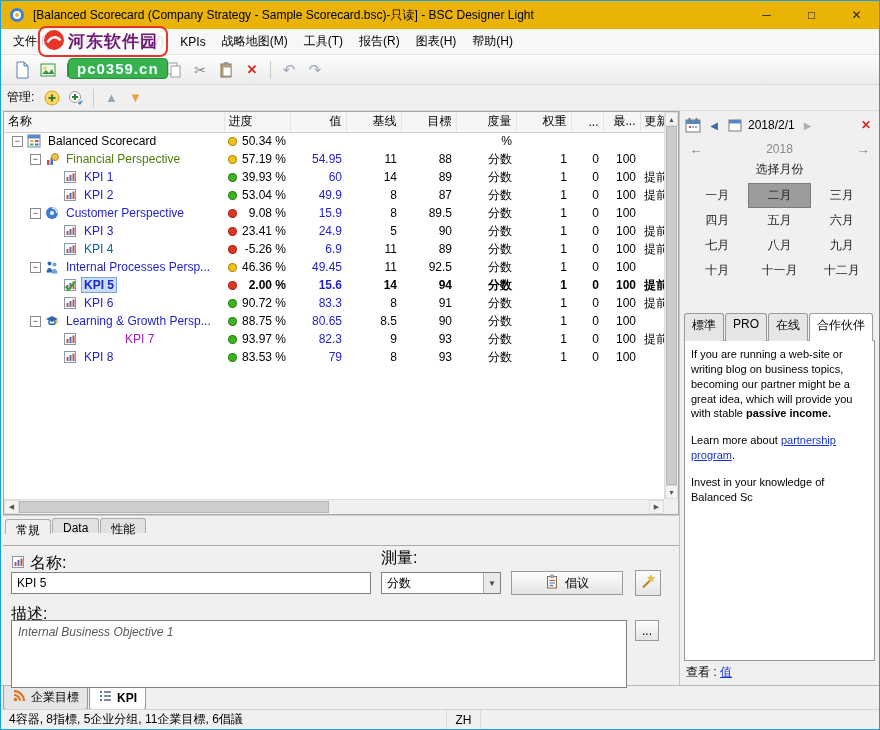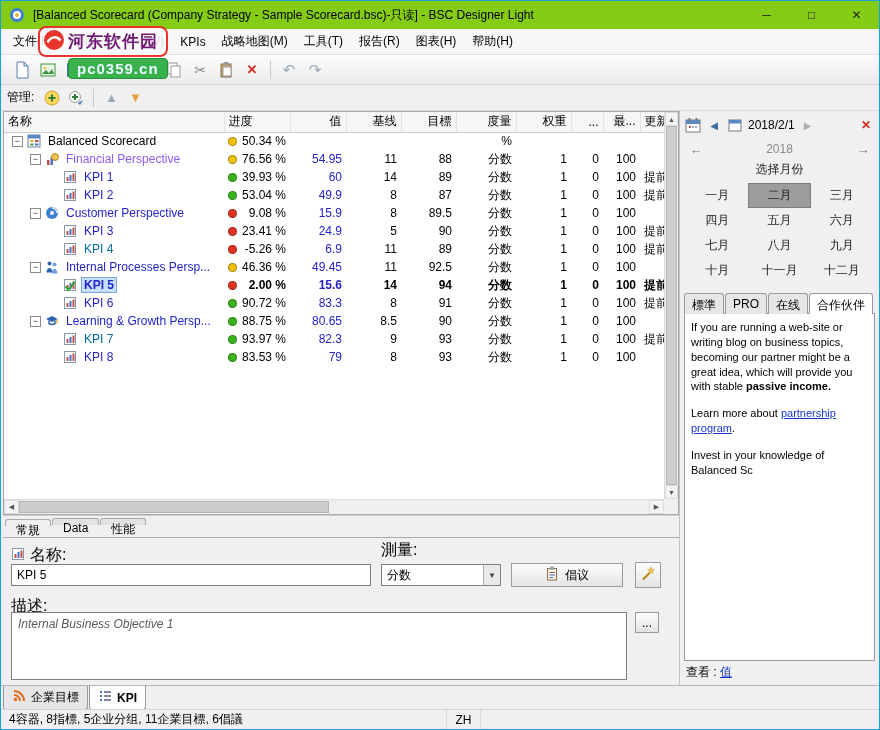--- a/index.html
+++ b/index.html
@@ -1,20 +1,20 @@
 <!DOCTYPE html>
 <html><head>
 <meta charset="utf-8">
 <style>
 *{box-sizing:border-box;margin:0;padding:0}
 html,body{width:880px;height:730px;overflow:hidden}
 body{font-family:"Liberation Sans",sans-serif;font-size:12px;color:#000;background:#fff;position:relative}
 .window{width:880px;height:730px;border:1px solid #18a0e0;display:flex;flex-direction:column;background:#f0f0f0}
 
-.titlebar{height:28px;background:#84cc16;display:flex;align-items:center;flex:0 0 auto}
+.titlebar{height:28px;background:#eab308;display:flex;align-items:center;flex:0 0 auto}
 .title-icon{width:18px;height:18px;margin:0 6px 0 8px;display:flex;align-items:center}
 .title-text{flex:1;white-space:nowrap;overflow:hidden;font-size:12px}
 .win-controls{display:flex;height:100%}
 .win-btn{width:45px;height:28px;display:flex;align-items:center;justify-content:center;font-size:12px;color:#222;cursor:default}
 
 .menubar{height:26px;background:#f7f7f7;display:flex;align-items:center;padding-left:4px;border-bottom:1px solid #e2e2e2;flex:0 0 auto}
 .menu-item{padding:4px 8px;white-space:nowrap}
 
 .toolbar{height:30px;background:linear-gradient(#fdfdfd,#ebebeb);display:flex;align-items:center;padding-left:8px;border-bottom:1px solid #d8d8d8;flex:0 0 auto}
 .tb-btn{width:24px;height:24px;display:flex;align-items:center;justify-content:center;margin:0 1px;color:#8a8a8a;font-size:14px}
@@ -64,30 +64,30 @@
 .cicon.red{color:#d42a1e;font-weight:bold;font-size:12px}
 .cal-date{font-size:12px;margin:0 1px}
 .spacer{flex:1}
 .cal-yearnav{display:flex;align-items:center;height:24px;flex:0 0 auto;padding:0 4px}
 .yarrow{color:#777;font-size:13px;width:16px;text-align:center}
 .cal-year{flex:1;text-align:center;color:#8a8a8a}
 .cal-prompt{text-align:center;height:20px;color:#222;flex:0 0 auto}
 .cal-months{display:grid;grid-template-columns:repeat(3,1fr);margin:2px 2px 10px 2px;flex:0 0 auto}
 .cal-month{height:25px;display:flex;align-items:center;justify-content:center;color:#222}
 .cal-month.selected{background:#9c9c9c;border:1px solid #7c7c7c}
-.side-tabs{display:flex;height:21px;flex:0 0 auto;margin-top:0;position:relative;z-index:2}
+.side-tabs{display:flex;height:28px;flex:0 0 auto;margin-top:20px;position:relative;z-index:2}
 .side-tab{padding:3px 7px;border:1px solid #9a9a9a;border-bottom:none;background:#e6e6e6;border-radius:3px 3px 0 0;margin-right:1px;font-size:12px}
 .side-tab.active{background:#fff}
 .partner-panel{flex:1;background:#fff;border:1px solid #9a9a9a;margin-top:-1px;padding:6px 6px;font-size:11px;line-height:1.35;overflow:hidden}
 .partner-panel p{margin-bottom:12px}
 .link{color:#1735cc;text-decoration:underline}
 .view-row{height:22px;display:flex;align-items:center;padding:2px;flex:0 0 auto}
 
 .bottom-panel{height:170px;flex:0 0 auto;display:flex;flex-direction:column;background:#f0f0f0;margin-left:2px;border-top:1px solid #cfcfcf}
-.btabs{height:22px;display:flex;padding:2px 0 12px 2px;border-bottom:1px solid #ababab;flex:0 0 auto}
+.btabs{height:30px;display:flex;padding:2px 0 12px 2px;border-bottom:1px solid #ababab;flex:0 0 auto}
 .btab{padding:2px 10px;border:1px solid #ababab;border-bottom:none;border-radius:3px 3px 0 0;background:#e2e2e2;margin-right:1px}
 .btab.active{background:#f0f0f0;position:relative;top:1px}
 .bcontent{flex:1;position:relative}
 .f-label{font-size:16px}
 .f-name-label{position:absolute;left:8px;top:7px;display:flex;gap:5px;align-items:center}
 .f-measure-label{position:absolute;left:378px;top:2px}
 .f-input{position:absolute;left:8px;top:26px;width:360px;height:22px;border:1px solid #808080;padding:0 5px;font:12px "Liberation Sans",sans-serif;background:#fff}
 .f-select{position:absolute;left:378px;top:26px;width:120px;height:22px;border:1px solid #808080;background:#fff;display:flex;align-items:center;padding-left:5px;justify-content:space-between}
 .sel-arrow{width:17px;height:100%;background:#e9e9e9;border-left:1px solid #adadad;display:flex;align-items:center;justify-content:center;font-size:8px;color:#444}
 .f-btn{position:absolute;left:508px;top:25px;width:112px;height:24px;border:1px solid #9a9a9a;background:linear-gradient(#fdfdfd,#e4e4e4);display:flex;align-items:center;justify-content:center;gap:6px;font:12px "Liberation Sans",sans-serif}
@@ -305,27 +305,27 @@
                   <div class="name-cell">
                     <span class="indent" style="width: 22px;"></span>
                     <span class="expander">−</span>
                     <span class="ticon">
                       <svg width="14" height="14">
                         <rect x="2" y="8" width="2.5" height="5" fill="#c0504d"></rect>
                         <rect x="5.5" y="5.5" width="2.5" height="7.5" fill="#4472c4"></rect>
                         <circle cx="10" cy="5" r="3.5" fill="#f0c24b" stroke="#b08a2a"></circle>
                       </svg>
                     </span>
-                    <span class="tname" style="color: #8b5cf6;">Financial Perspective</span>
+                    <span class="tname" style="color: #4d7c0f;">Financial Perspective</span>
                   </div>
                 </td>
                 <td>
                   <div class="c-prog">
                     <span class="dot" style="background: rgb(242, 192, 17);"></span>
-                    <span class="pv">76.56 %</span>
+                    <span class="pv">57.19 %</span>
                   </div>
                 </td>
                 <td class="val">54.95</td>
                 <td class="num">11</td>
                 <td class="num">88</td>
                 <td class="num">分数</td>
                 <td class="num">1</td>
                 <td class="num">0</td>
                 <td class="num">100</td>
                 <td></td>
@@ -614,21 +614,21 @@
                     <span class="indent" style="width: 40px;"></span>
                     <span class="noexp"></span>
                     <span class="ticon">
                       <svg width="14" height="14">
                         <rect x="1.5" y="1.5" width="11" height="11" fill="#fff" stroke="#8899aa"></rect>
                         <rect x="3.5" y="7" width="2" height="4" fill="#c0504d"></rect>
                         <rect x="6.5" y="5" width="2" height="6" fill="#4472c4"></rect>
                         <rect x="9.5" y="3.5" width="2" height="7.5" fill="#c0504d"></rect>
                       </svg>
                     </span>
-                    <span class="tname" style="color: #0369a1;">KPI 7</span>
+                    <span class="tname" style="color: #a21caf; margin-left: 41px;">KPI 7</span>
                   </div>
                 </td>
                 <td>
                   <div class="c-prog">
                     <span class="dot" style="background: rgb(57, 180, 28);"></span>
                     <span class="pv">93.97 %</span>
                   </div>
                 </td>
                 <td class="val">82.3</td>
                 <td class="num">9</td>

